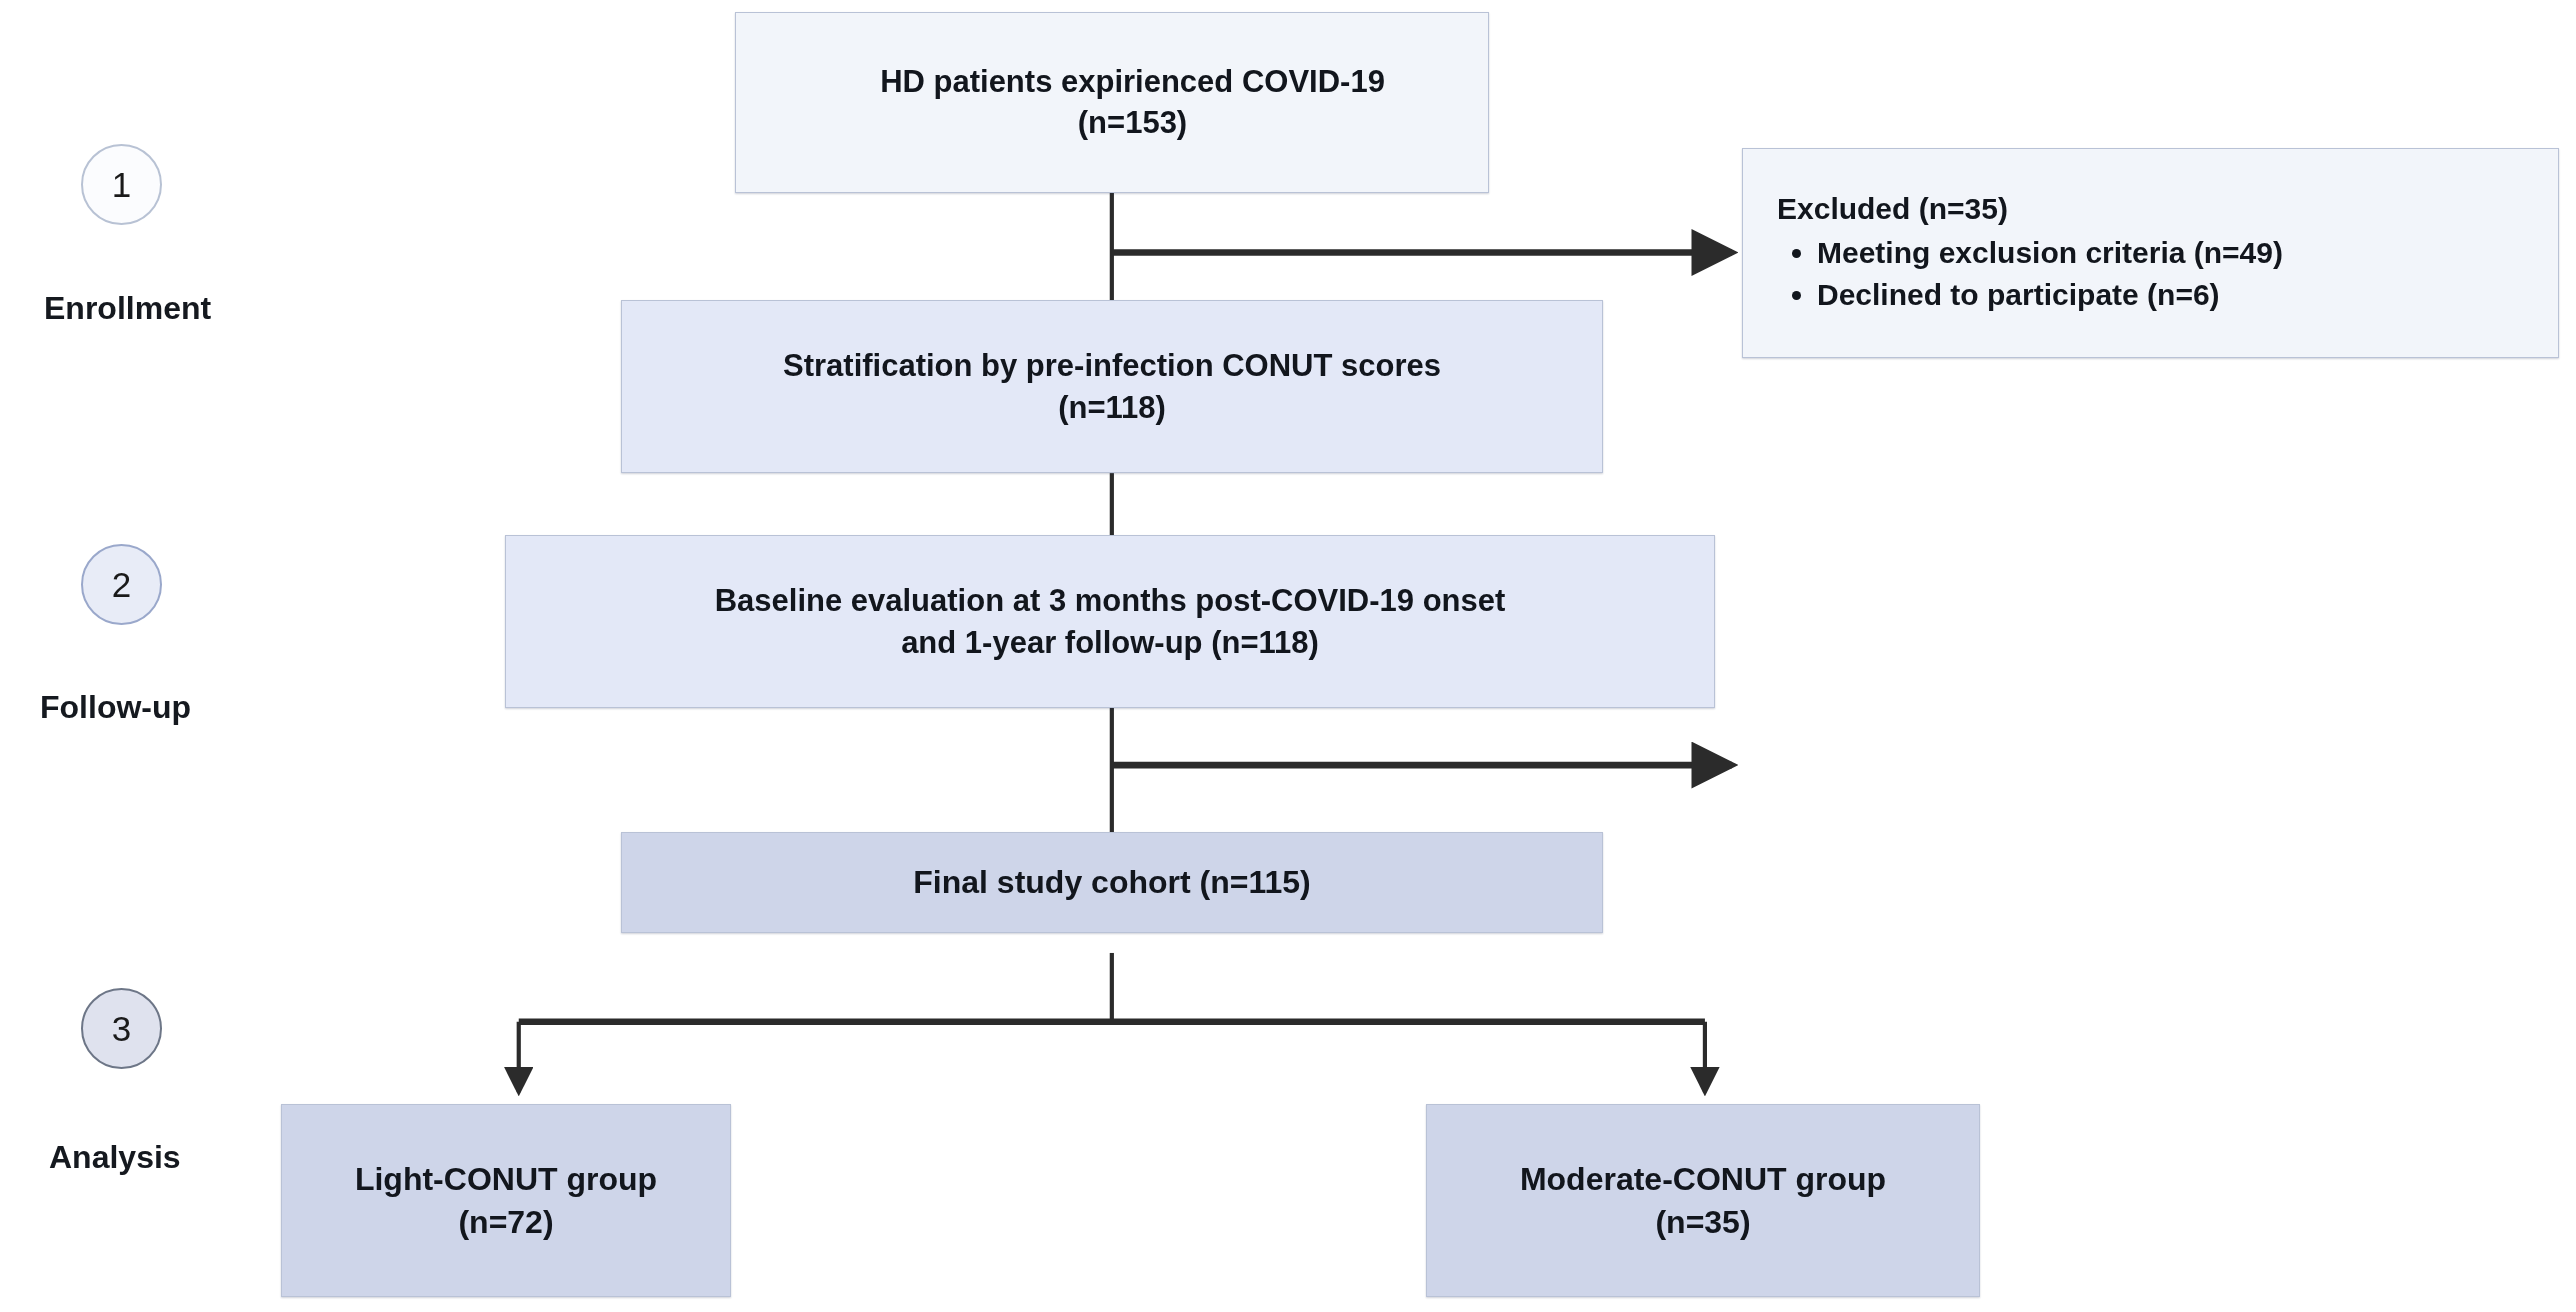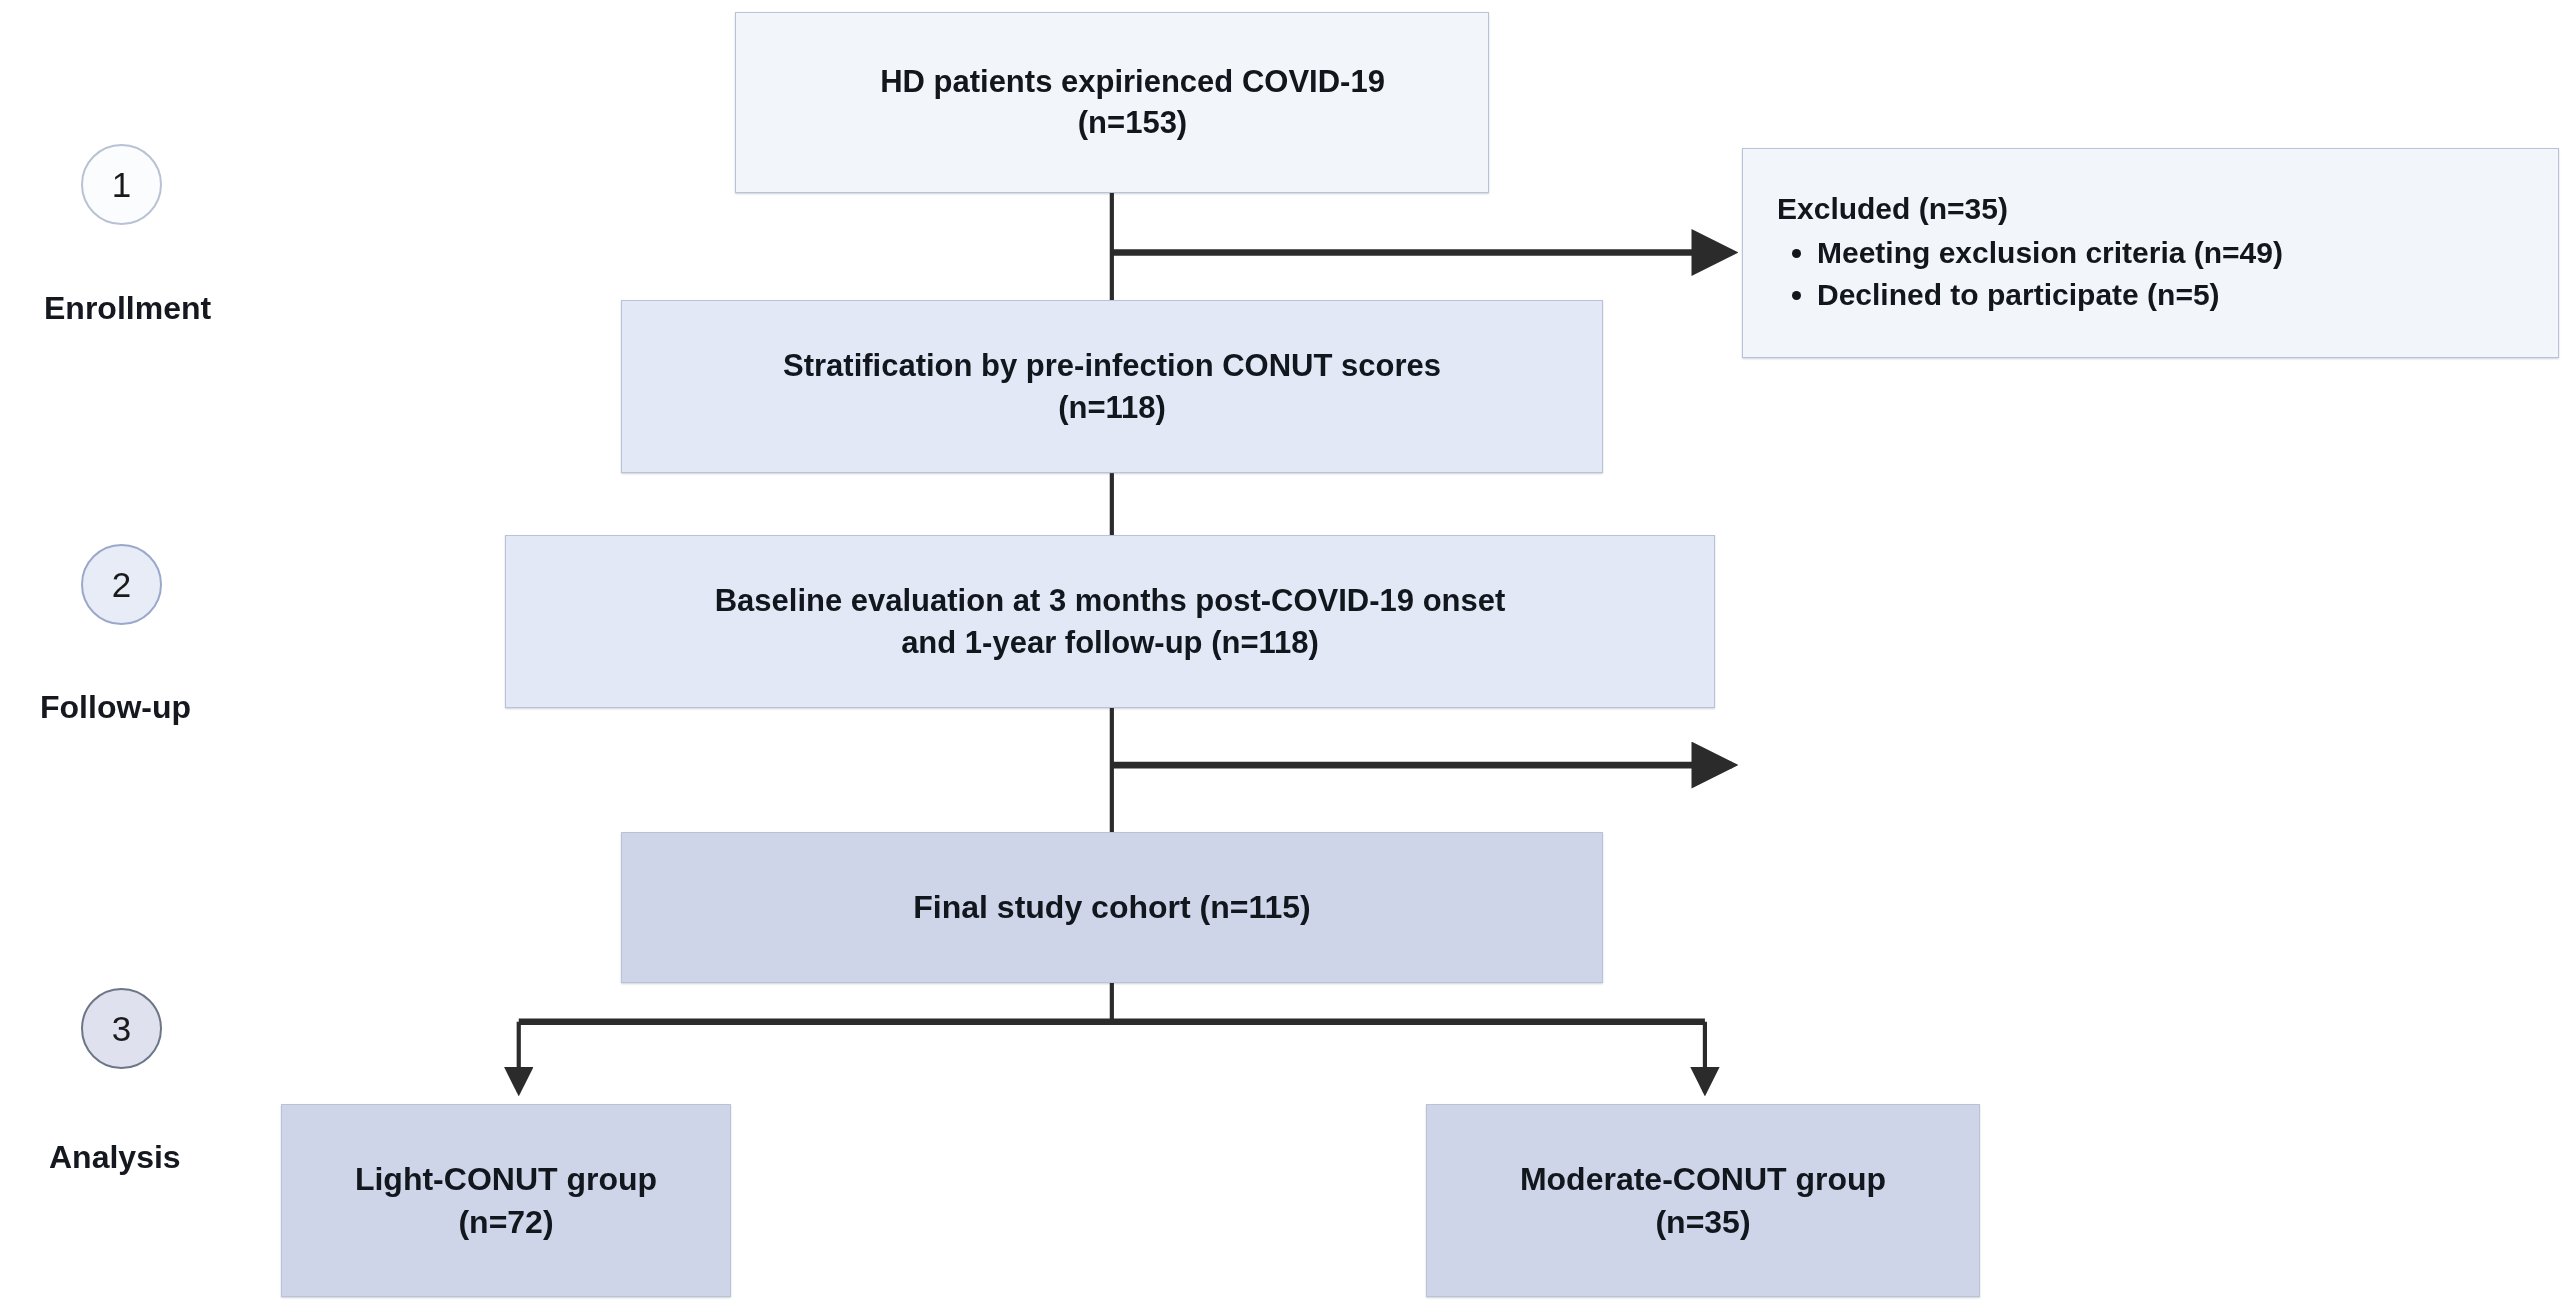--- a/index.html
+++ b/index.html
@@ -73,21 +73,21 @@
   .tint-light    { background: #e3e8f7; }
   .tint-mid      { background: #ced5e9; }
 
   
   #node-source        { left: 735px; top: 11.7px;   width: 754px; height: 181px; font-size: 31px; padding-left: 41px; }
   #node-excluded-1    { left: 1742px; top: 148px; width: 817px; height: 210px; font-size: 30px;
                         justify-content: flex-start; text-align: left; }
   #node-stratify      { left: 621px;  top: 300px; width: 982px; height: 173px; font-size: 31px; }
   #node-baseline      { left: 505px;  top: 535px; width: 1210px; height: 173px; font-size: 31px; }
   #node-excluded-2    { left: 1742px; top: 680px; width: 817px; height: 173px; font-size: 30px; }
-  #node-cohort        { left: 621px;  top: 832px; width: 982px; height: 151px; font-size: 32px; }
+  #node-cohort        { left: 621px;  top: 832px; width: 982px; height: 101px; font-size: 32px; }
   #node-group-light   { left: 281px;  top: 1104px; width: 450px; height: 193px; font-size: 32px; }
   #node-group-mod     { left: 1426px; top: 1104px; width: 554px; height: 193px; font-size: 32px; }
 
   
   .excl-block { padding-left: 34px; }
   .excl-head  { font-weight: 700; margin: 0 0 3.4px 0; }
   .excl-list  { margin: 0; padding-left: 40px; list-style: disc; }
   .excl-list li { font-weight: 700; margin: 1.7px 0; }
 
   
@@ -139,21 +139,21 @@
   <div class="node tint-lightest" id="node-source">
     <span class="node-text">HD patients expirienced COVID-19
 (n=153)</span>
   </div>
 
   <div class="node tint-lightest" id="node-excluded-1">
     <div class="excl-block">
       <div class="excl-head">Excluded (n=35)</div>
       <ul class="excl-list">
         <li>Meeting exclusion criteria (n=49)</li>
-        <li>Declined to participate (n=5)</li>
+        <li>Declined to participate (n=6)</li>
       </ul>
     </div>
   </div>
 
   <div class="node tint-light" id="node-stratify">
     <span class="node-text">Stratification by pre-infection CONUT scores
 (n=118)</span>
   </div>
 
   <div class="node tint-light" id="node-baseline">

